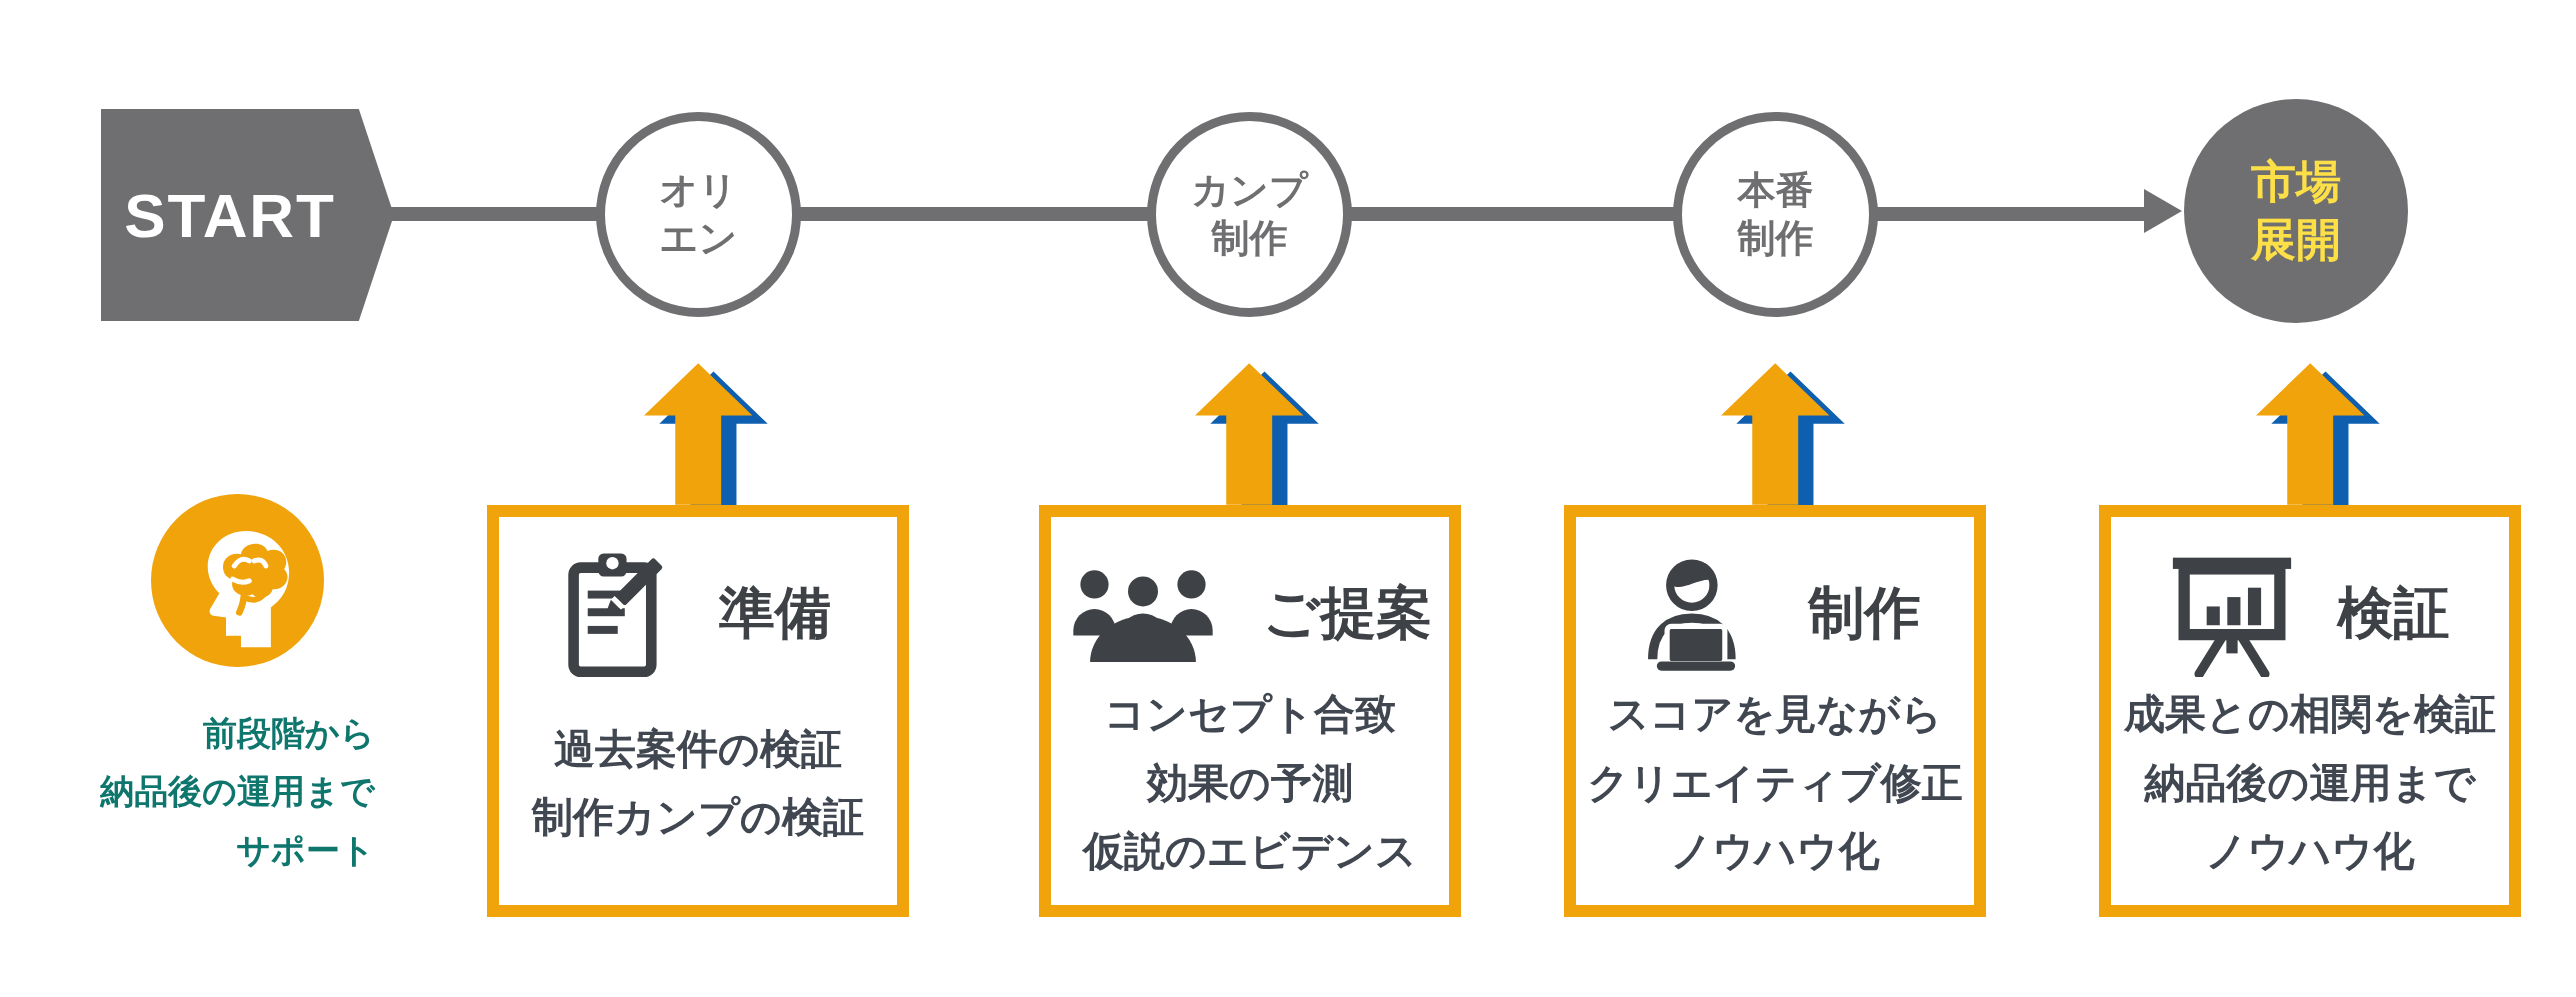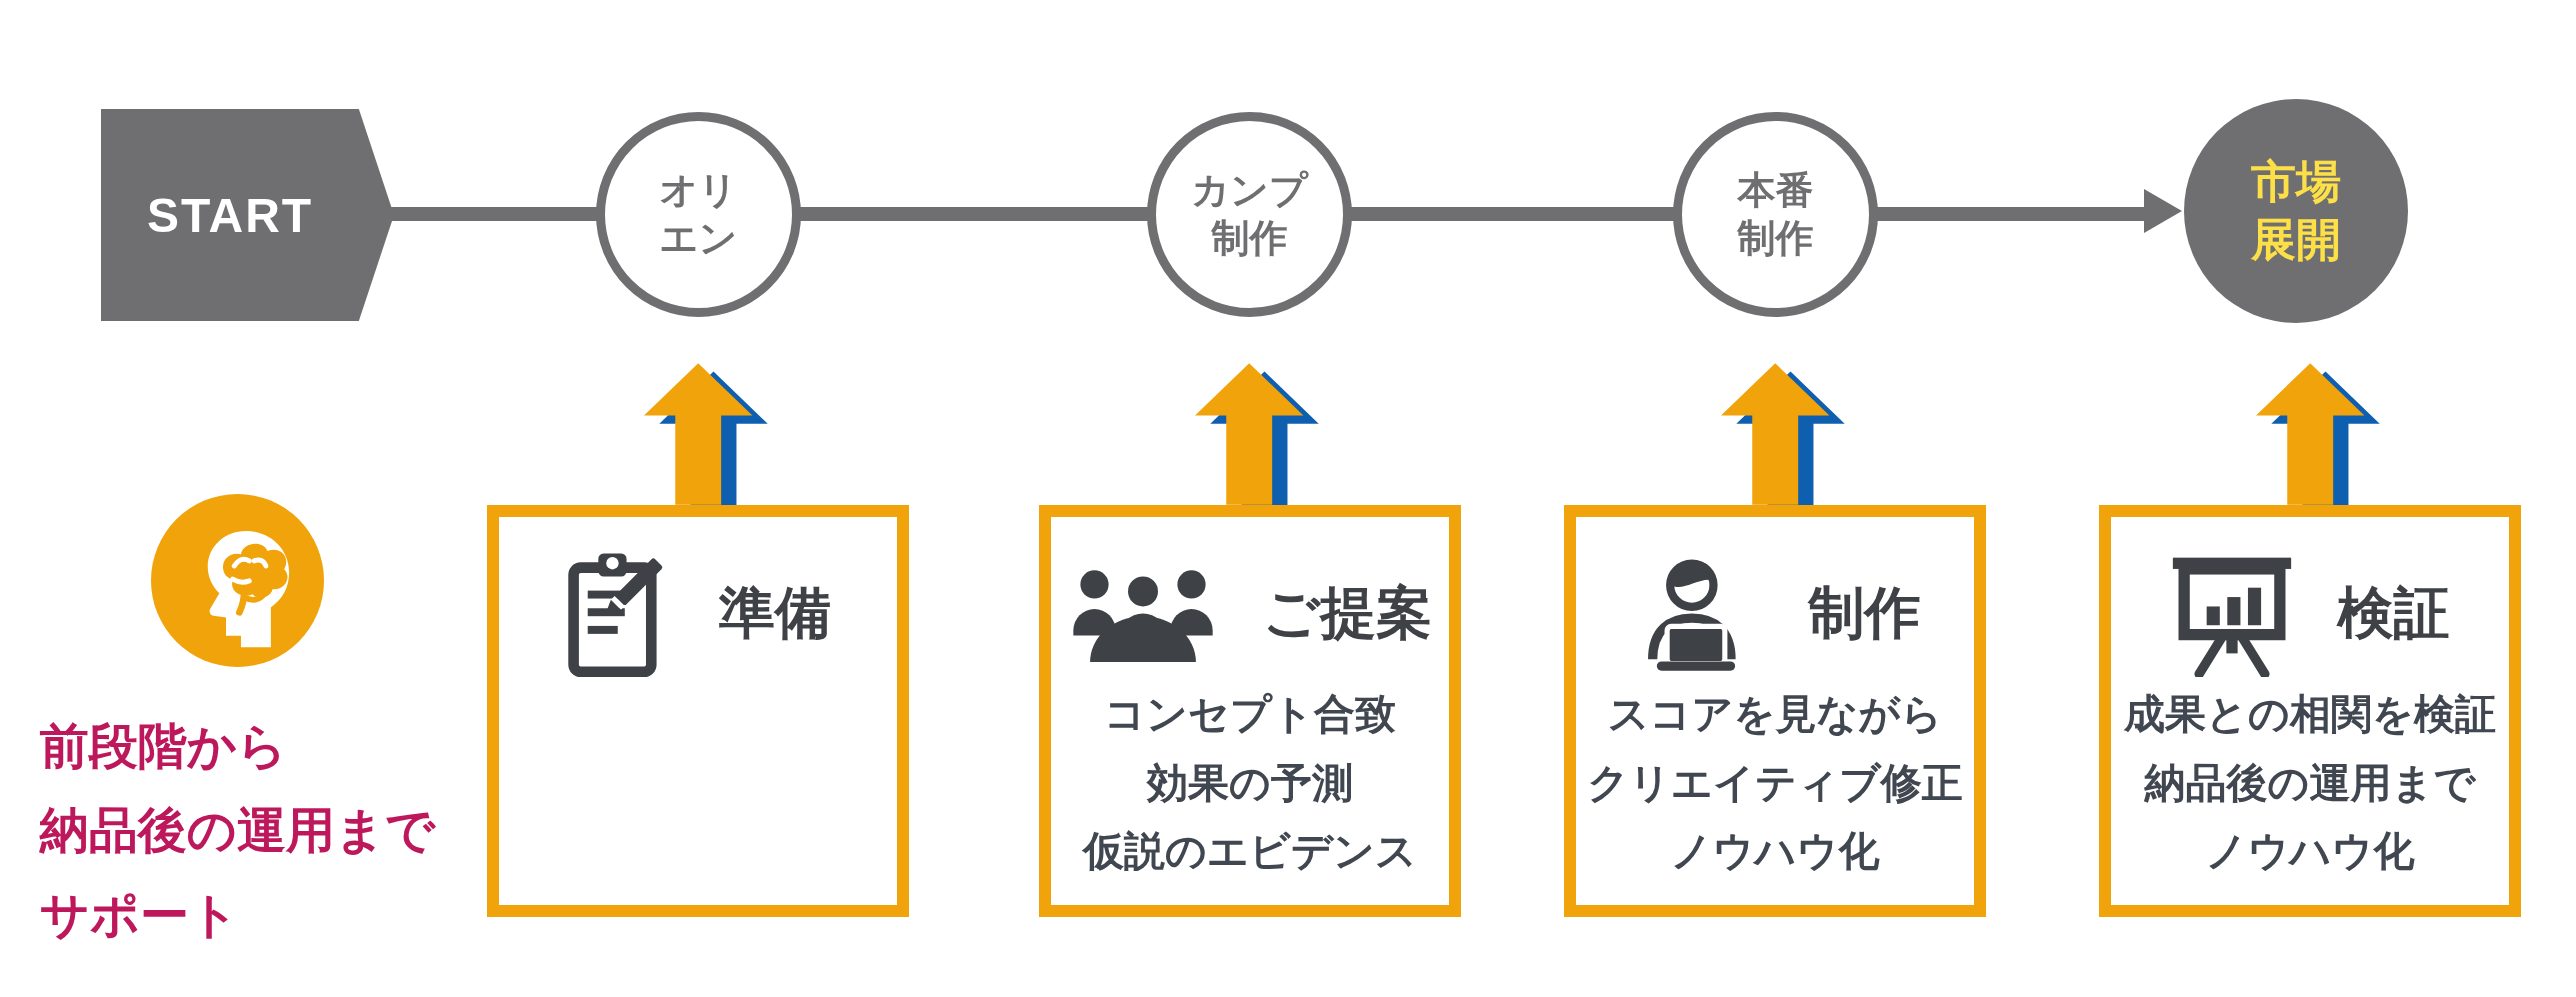--- a/index.html
+++ b/index.html
@@ -12,21 +12,21 @@
   .flow-arrowhead{
     position:absolute;left:2144px;top:189px;width:0;height:0;
     border-top:22px solid transparent;border-bottom:22px solid transparent;
     border-left:38px solid #6F6F71;
   }
   .start-shape{
     position:absolute;left:101px;top:109px;width:293px;height:212px;background:#6F6F71;
     clip-path:polygon(0 0,88% 0,100% 50%,88% 100%,0 100%);
     display:flex;align-items:center;justify-content:center;padding-right:35px;box-sizing:border-box;
   }
-  .start-shape span{color:#ffffff;font-size:48px;letter-spacing:1.9px;}
+  .start-shape span{color:#ffffff;font-size:62px;letter-spacing:1.9px;}
   .circle{
     position:absolute;top:112px;width:205px;height:205px;border-radius:50%;
     background:#ffffff;border:9px solid #6F6F71;box-sizing:border-box;
     display:flex;flex-direction:column;align-items:center;justify-content:center;
     color:#6F6F71;font-size:38px;line-height:1.25;text-align:center;
   }
   .circle--filled{
     top:99px;width:224px;height:224px;border:none;background:#6F6F71;
     color:#fde047;font-size:45px;line-height:1.3;
   }
@@ -43,21 +43,21 @@
   }
   .card-icon{display:flex;align-items:center;justify-content:center;}
   .card-title{color:#3E4145;font-size:56px;}
   .card-body{
     flex:1;display:flex;flex-direction:column;align-items:center;justify-content:center;
     color:#414751;font-size:41px;line-height:1.67;text-align:center;padding-bottom:18px;
   }
   
   .support{position:absolute;left:33px;top:494px;width:409px;display:flex;flex-direction:column;align-items:center;}
   .support-icon{width:173px;height:173px;}
-  .support-text{margin-top:37px;color:#be185d;font-size:49px;line-height:1.72;text-align:left;}
+  .support-text{margin-top:37px;color:#0f766e;font-size:34px;line-height:1.72;text-align:right;}
 </style>
 </head>
 <body>
 
 <div class="stage">
 
   <div class="flow-line"></div>
   <div class="flow-arrowhead"></div>
 
   <div class="start-shape">
@@ -109,20 +109,24 @@
           <rect x="24" y="66" width="42" height="9" fill="#3E4145"></rect>
           <rect x="24" y="86" width="34" height="9" fill="#3E4145"></rect>
           <g transform="translate(104,14) rotate(45)">
             <rect x="-8" y="0" width="16" height="62" rx="3" fill="#3E4145"></rect>
             <rect x="-8" y="62" width="16" height="6" fill="#ffffff"></rect>
             <polygon points="-8,68 8,68 0,86" fill="#3E4145"></polygon>
           </g>
         </svg>
       </span>
       <span class="card-title">準備</span>
+    </div>
+    <div class="card-body">
+      <div>過去案件の検証</div>
+      <div>制作カンプの検証</div>
     </div>
   </div>
 
   <div class="card" style="left:1039px;">
     <div class="card-header">
       <span class="card-icon">
         <svg width="150" height="97" viewBox="0 0 170 110">
           <path d="M6,80 v-6 a24,24 0 0 1 48,0 v6 z" fill="#3E4145"></path>
           <path d="M116,80 v-6 a24,24 0 0 1 48,0 v6 z" fill="#3E4145"></path>
           <path d="M58,86 v-4 a27,27 0 0 1 54,0 v4 z" fill="#3E4145"></path>

